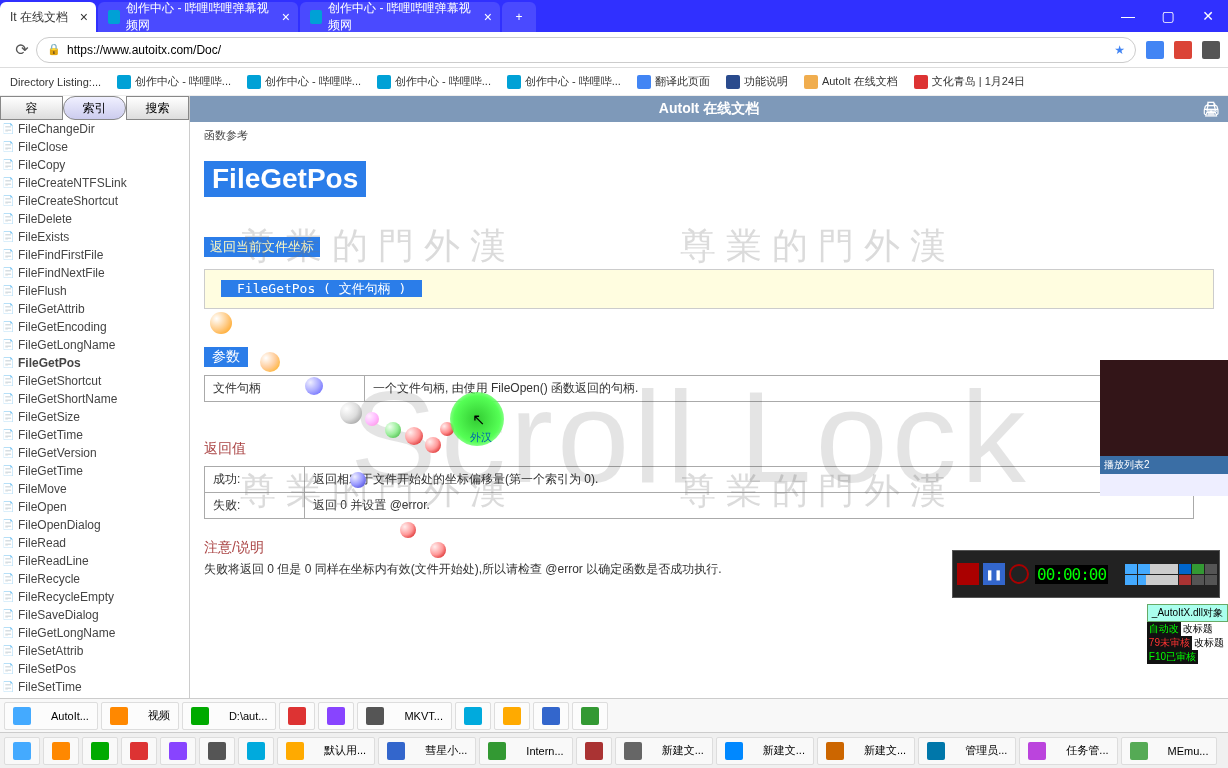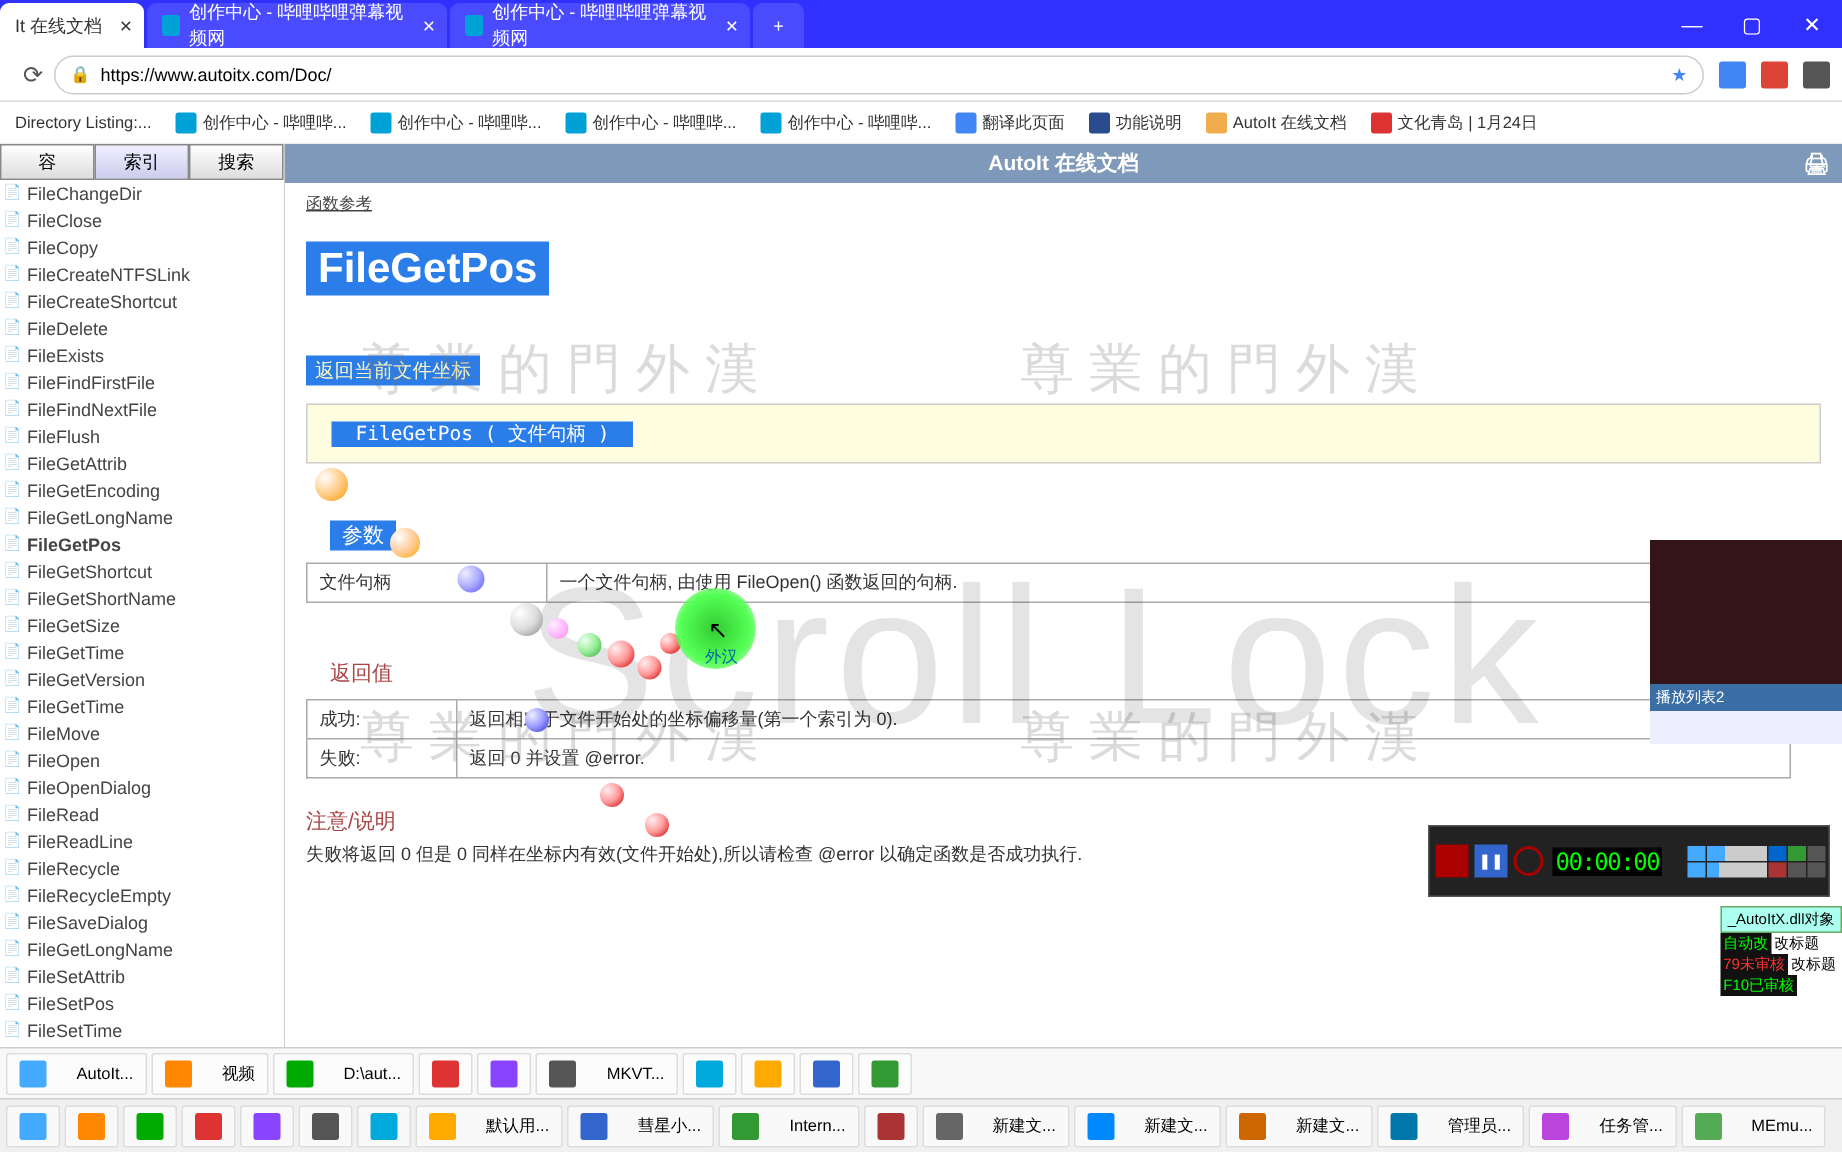--- a/index.html
+++ b/index.html
@@ -24,36 +24,36 @@
 
 .bookmarks { height: 28px; display: flex; align-items: center; padding: 0 6px; font-size: 11px; background: #fff; gap: 8px; overflow: hidden; border-bottom: 1px solid #eee; }
 .bm-item { display: flex; align-items: center; gap: 4px; color: #333; white-space: nowrap; padding: 2px 4px; }
 .bm-icon { width: 14px; height: 14px; background: #00a1d6; border-radius: 2px; display: inline-block; }
 
 
 .docwrap { position: absolute; left: 0; right: 0; top: 96px; bottom: 70px; display: flex; }
 .sidebar { width: 190px; border-right: 1px solid #ccc; display: flex; flex-direction: column; }
 .sb-tabs { display: flex; height: 24px; }
 .sb-tab { flex: 1; border: 1px solid #888; background: linear-gradient(#fff,#ddd); text-align: center; font-size: 12px; line-height: 22px; cursor: pointer; }
-.sb-tab.active { background: linear-gradient(#f0f0ff,#ccccee); }
+.sb-tab.active { background: linear-gradient(#f0f0ff,#ccccee); border-radius: 12px; }
 .sb-list { flex: 1; overflow-y: auto; background: #fff; }
 .sb-item { padding: 1px 4px 1px 18px; font-size: 12px; color: #444; cursor: pointer; position: relative; line-height: 16px; }
 .sb-item::before { content: "📄"; position: absolute; left: 2px; font-size: 10px; }
 .sb-item.active { font-weight: bold; }
 
 .content { flex: 1; position: relative; overflow: hidden; }
 .doc-header { height: 26px; background: #7e99b9; color: #fff; display: flex; align-items: center; justify-content: center; font-size: 14px; font-weight: bold; position: relative; }
 .print-icon { position: absolute; right: 8px; }
 .doc-body { padding: 6px 14px; font-size: 13px; color: #333; position: relative; height: calc(100% - 26px); overflow: hidden; }
-.breadcrumb { font-size: 11px; color: #444; margin-bottom: 18px; text-decoration: underline; }
+.breadcrumb { font-size: 11px; color: #444; margin-bottom: 18px; }
 .fn-title { display: inline-block; background: #2b7de9; color: #fff; padding: 2px 8px; font-size: 28px; font-weight: bold; margin-bottom: 40px; }
 .fn-desc { display: inline-block; background: #2b7de9; color: #fef9c3; padding: 1px 6px; font-size: 13px; margin-bottom: 12px; font-family: Liberation Mono, monospace; }
 .codebox { background: #fffde0; border: 1px solid #ccc; padding: 10px 16px; margin-bottom: 30px; }
 .codebox code { background: #2b7de9; color: #fff; padding: 1px 16px; font-family: monospace; font-size: 13px; }
-.sect-h { display: inline-block; background: #2b7de9; color: #fff; padding: 1px 8px; font-size: 14px; margin: 8px 16px; }
+.sect-h { display: inline-block; background: #2b7de9; color: #fff; padding: 1px 8px; font-size: 14px; margin: 8px 0; }
 table.ptab { border-collapse: collapse; width: 98%; font-size: 12px; padding-left: 24px; }
 table.ptab td { border: 1px solid #aaa; padding: 4px 8px; }
 .remarks { color: #a44; font-size: 14px; margin-top: 20px; }
 .rem-text { color: #333; font-size: 12px; margin-top: 4px; }
 
 
 .wm { position: absolute; left: 160px; top: 240px; font-size: 130px; color: #000; opacity: 0.1; font-weight: 300; pointer-events: none; letter-spacing: 4px; }
 .wm2 { position: absolute; font-size: 36px; color: #737373; opacity: 0.25; pointer-events: none; }
 
 

